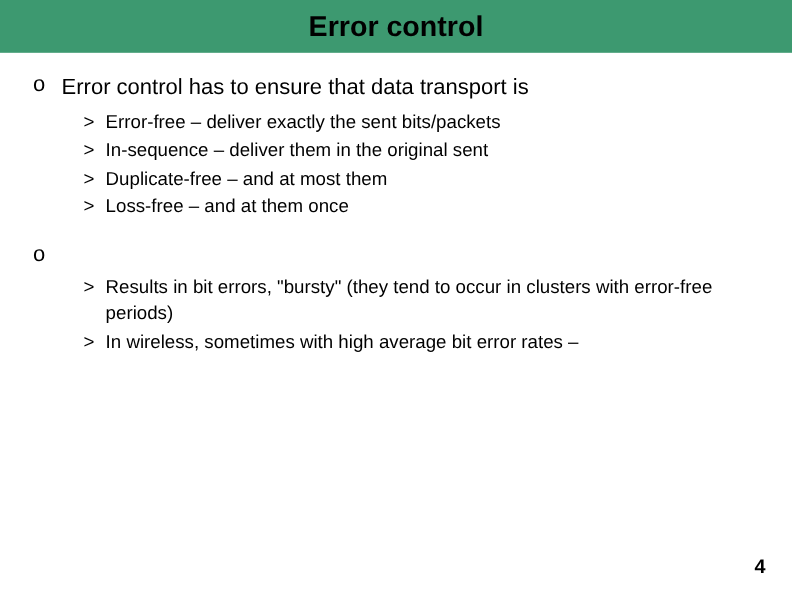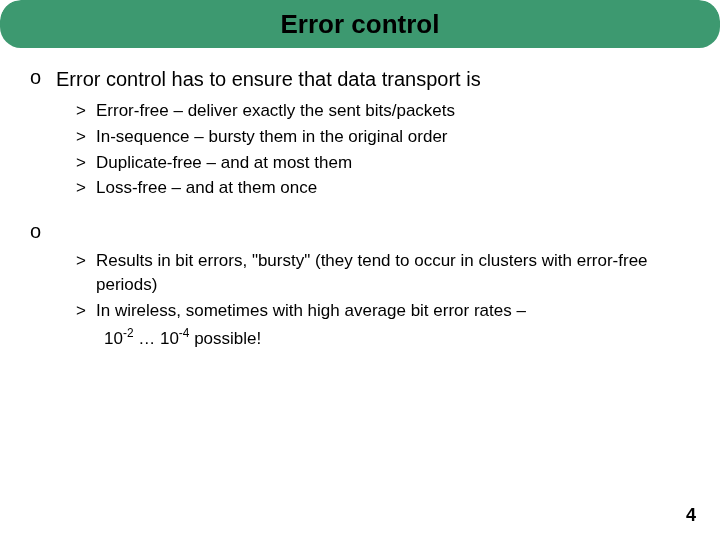--- a/index.html
+++ b/index.html
@@ -1,15 +1,15 @@
 <!DOCTYPE html>
 <html><head>
   <meta charset="utf-8">
   <style>
-    * { margin: 0; padding: 0; box-sizing: border-box; border-radius: 21px; }
+    * { margin: 0; padding: 0; box-sizing: border-box; }
     body {
       width: 720px;
       height: 540px;
       background: white;
       font-family: "Comic Sans MS", "Comic Sans", cursive, sans-serif;
       position: relative;
     }
     .title-bar {
       background: #3d9970;
       height: 48px;
@@ -83,21 +83,21 @@
     <span class="main-bullet">o</span>
     <span class="main-text">Error control has to ensure that data transport is</span>
   </div>
   <div class="sub-list">
     <div class="sub-item">
       <span class="sub-bullet">&gt;</span>
       <span class="sub-text">Error-free – deliver exactly the sent bits/packets</span>
     </div>
     <div class="sub-item">
       <span class="sub-bullet">&gt;</span>
-      <span class="sub-text">In-sequence – bursty them in the original order</span>
+      <span class="sub-text">In-sequence – deliver them in the original sent</span>
     </div>
     <div class="sub-item">
       <span class="sub-bullet">&gt;</span>
       <span class="sub-text">Duplicate-free – and at most them</span>
     </div>
     <div class="sub-item">
       <span class="sub-bullet">&gt;</span>
       <span class="sub-text">Loss-free – and at them once</span>
     </div>
   </div>
@@ -107,18 +107,17 @@
   </div>
   <div class="sub-list">
     <div class="sub-item">
       <span class="sub-bullet">&gt;</span>
       <span class="sub-text">Results in bit errors, "bursty" (they tend to occur in clusters with error-free periods)</span>
     </div>
     <div class="sub-item">
       <span class="sub-bullet">&gt;</span>
       <span class="sub-text">In wireless, sometimes with high average bit error rates –</span>
     </div>
-    <div class="sub-text-indented" id="tail-line">10<sup>-2</sup> … 10<sup>-4</sup> possible!</div>
   </div>
 
 </div>
 
 <div class="page-number">4</div>
 
 </body></html>

